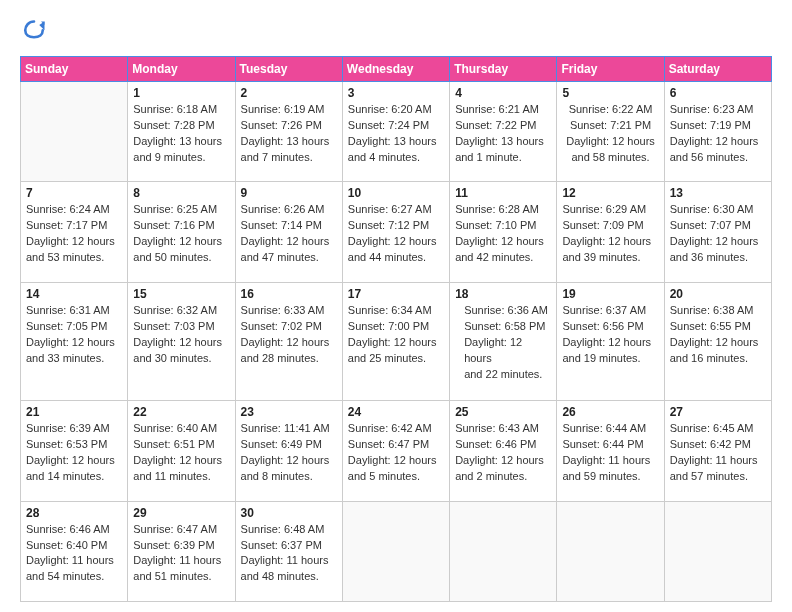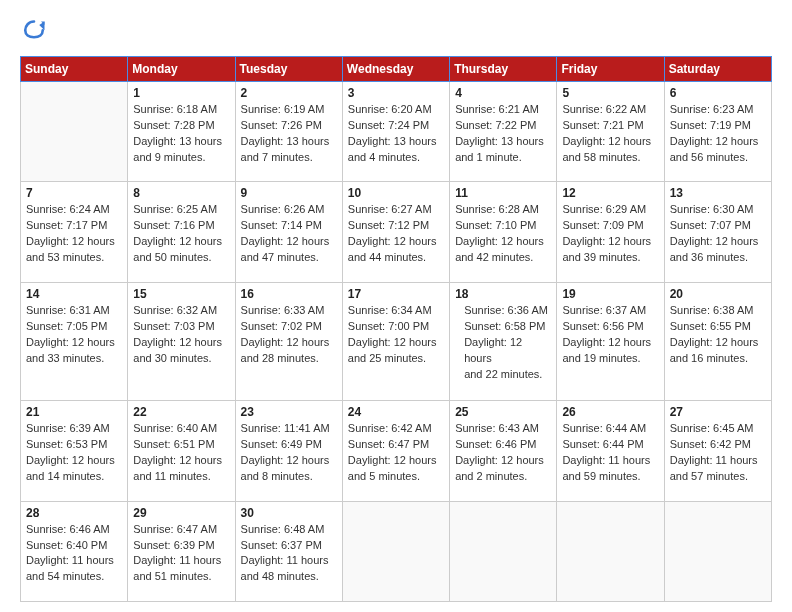--- a/index.html
+++ b/index.html
@@ -53,21 +53,21 @@
       color: #444;
     }
     .calendar {
       flex: 1;
       border: 1px solid #ccc;
       border-collapse: collapse;
       width: 100%;
       table-layout: fixed;
     }
     .calendar th {
-      background: #b91c1c;
+      background: #ec4899;
       color: #fff;
       font-size: 12px;
       font-weight: bold;
       padding: 5px 4px;
       text-align: left;
       border: 1px solid #4a8be5;
     }
     .calendar td {
       border: 1px solid #ccc;
       vertical-align: top;
@@ -157,21 +157,21 @@
           </td>
           <td>
             <span class="day-number">4</span>
             <div class="day-info" style="white-space: pre-line;">Sunrise: 6:21 AM
 Sunset: 7:22 PM
 Daylight: 13 hours
 and 1 minute.</div>
           </td>
           <td>
             <span class="day-number">5</span>
-            <div class="day-info" style="white-space: pre-line;">Sunrise: 6:22 AM
+            <div class="day-info" style="white-space: pre-line; text-align: center;">Sunrise: 6:22 AM
 Sunset: 7:21 PM
 Daylight: 12 hours
 and 58 minutes.</div>
           </td>
           <td>
             <span class="day-number">6</span>
             <div class="day-info" style="white-space: pre-line;">Sunrise: 6:23 AM
 Sunset: 7:19 PM
 Daylight: 12 hours
 and 56 minutes.</div>

